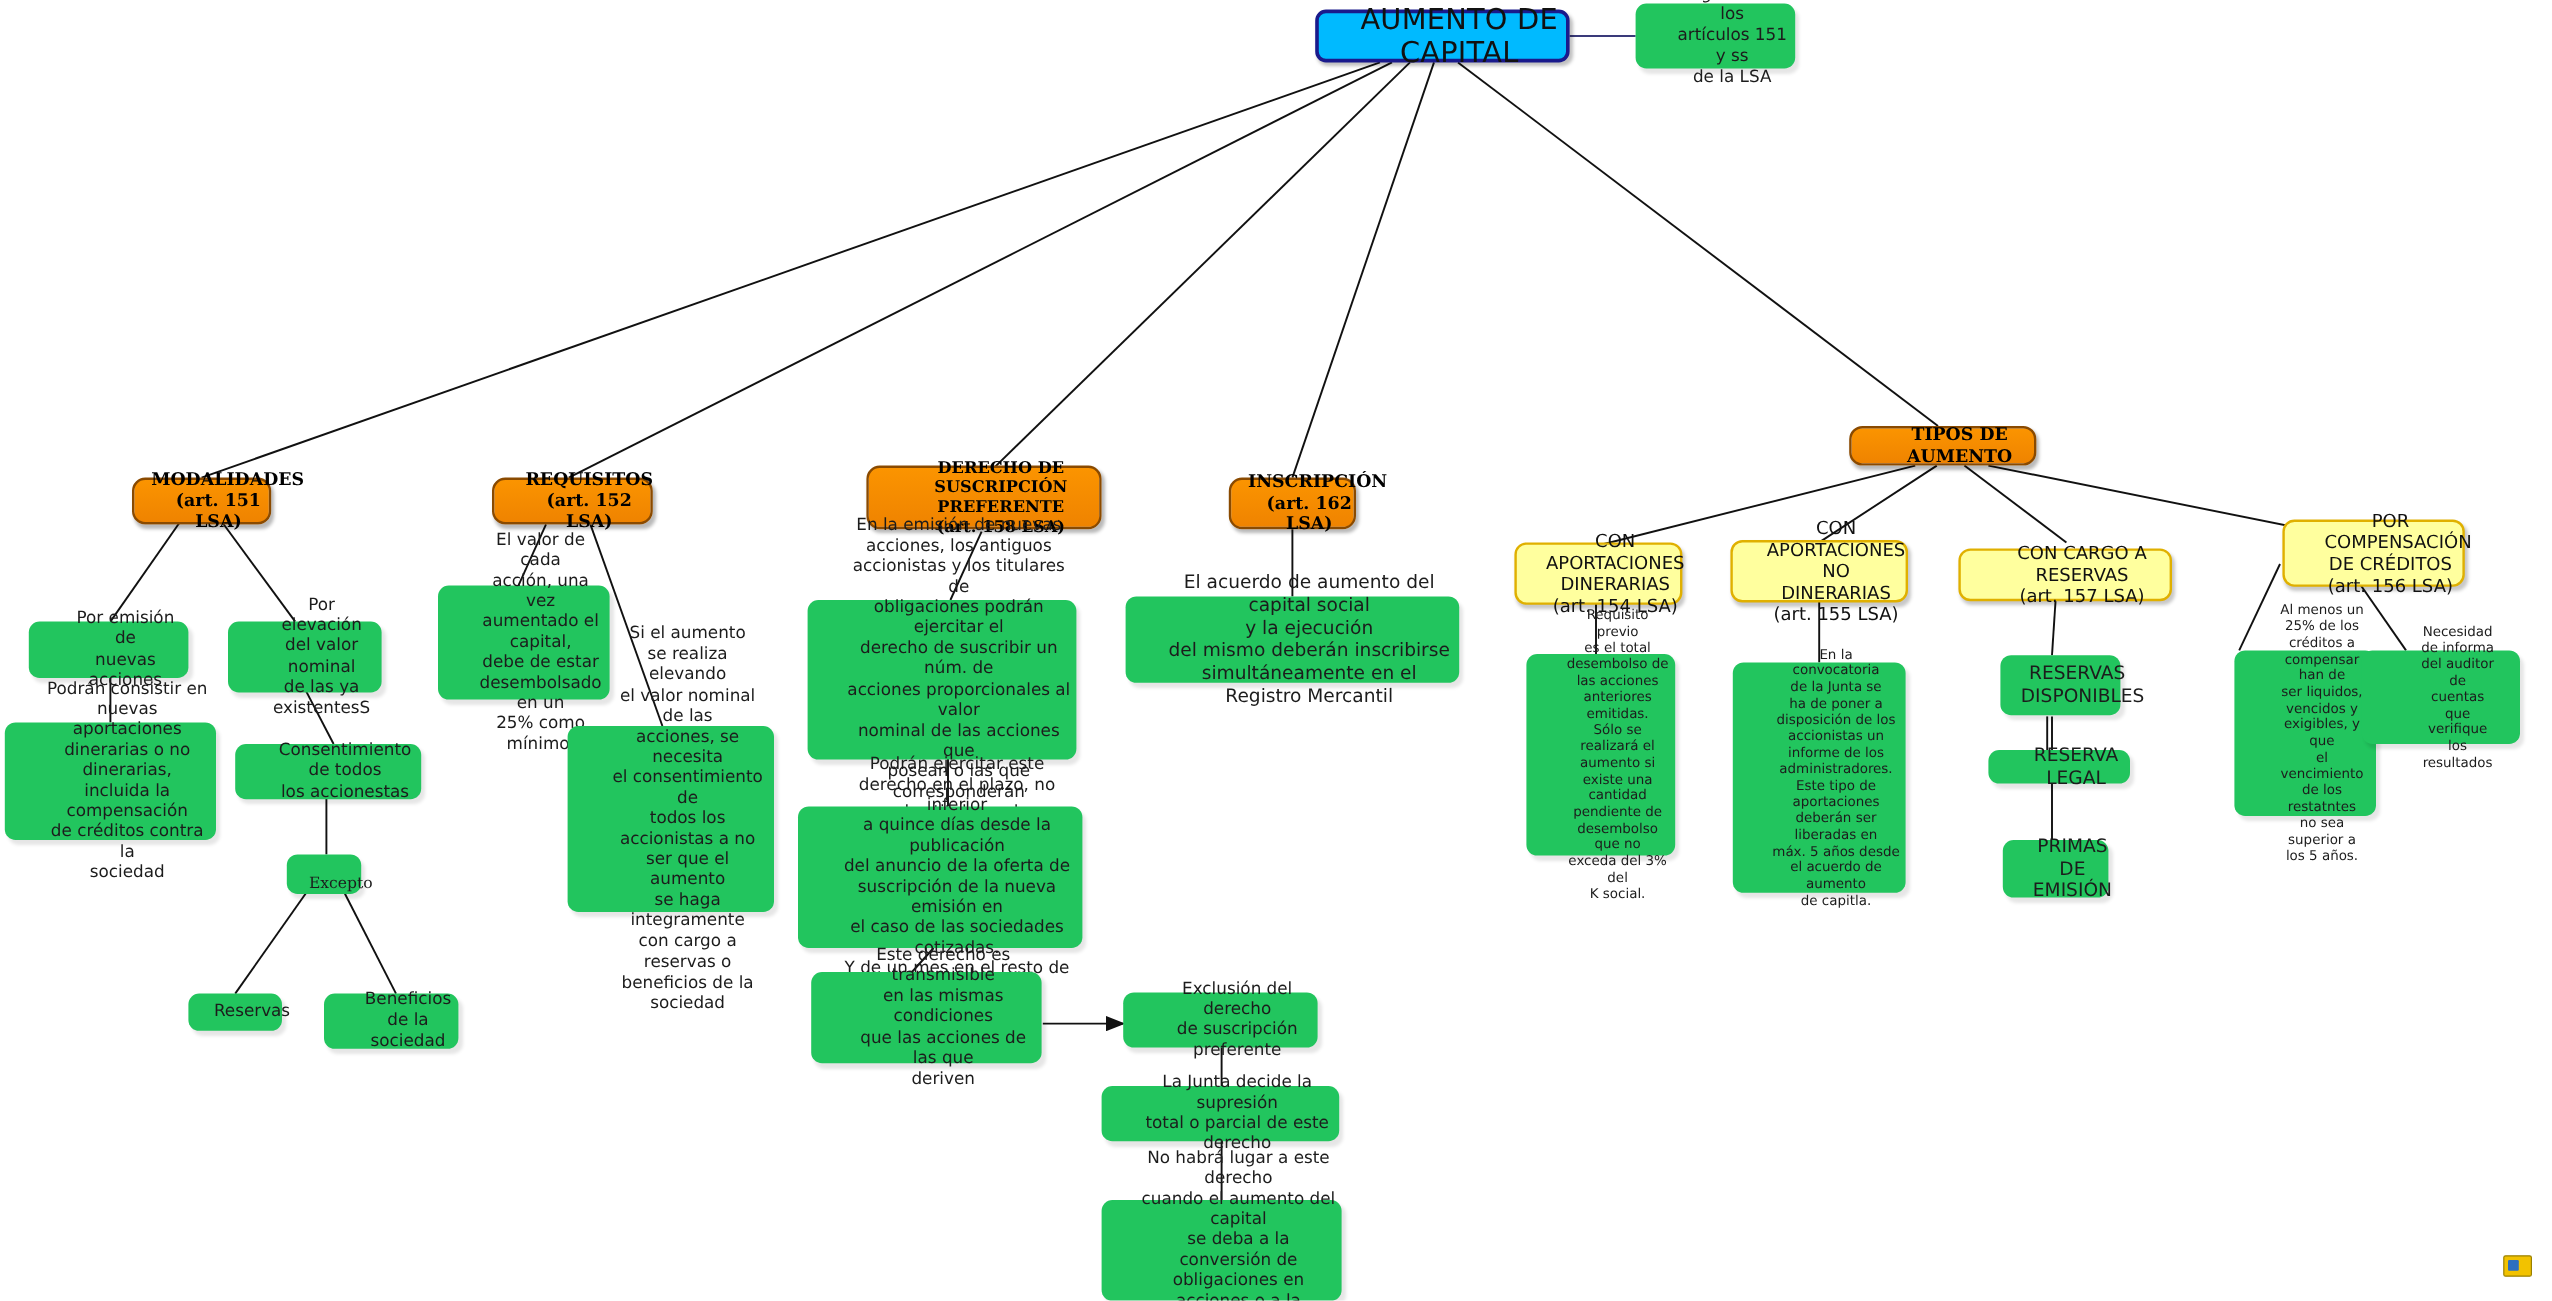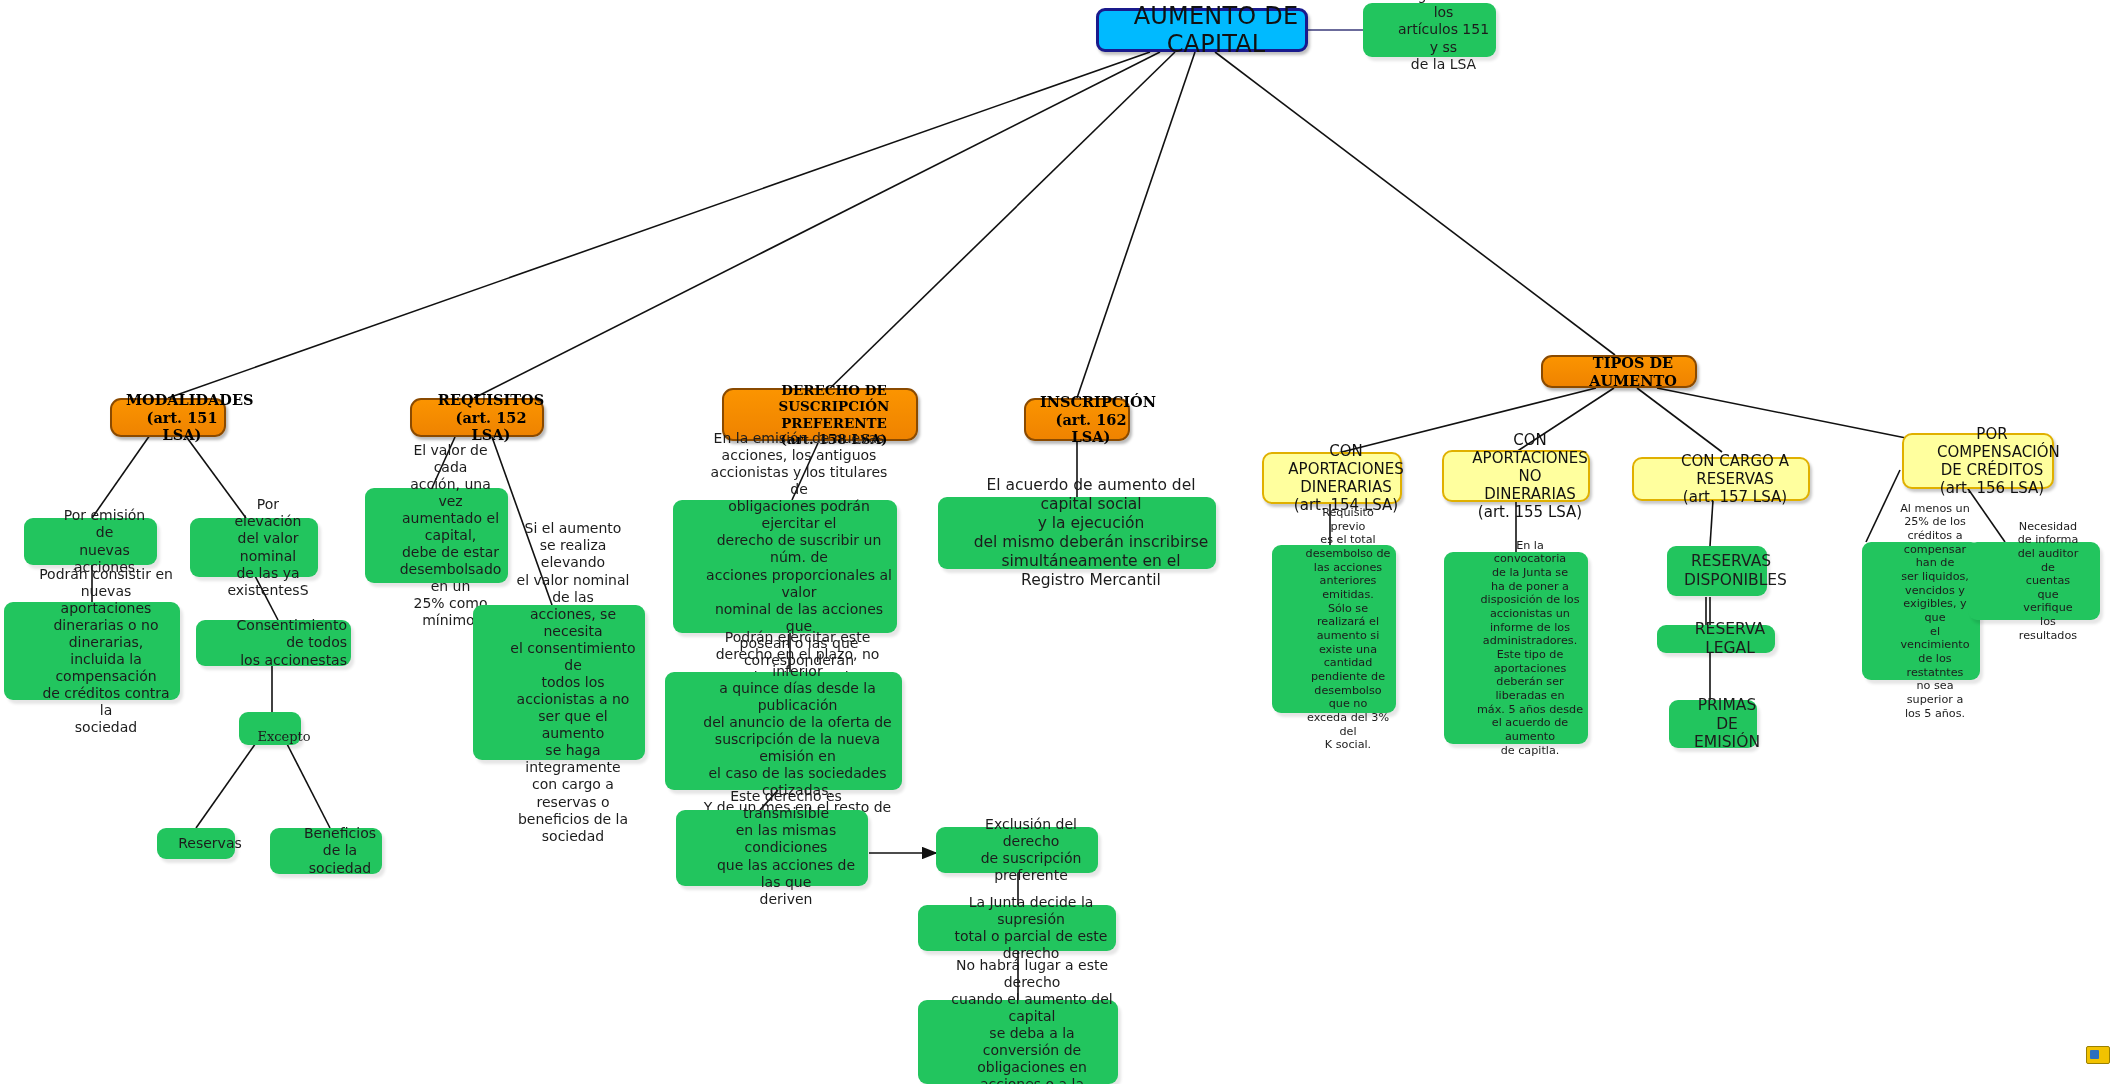--- a/index.html
+++ b/index.html
@@ -127,21 +127,21 @@
 dinerarias o no dinerarias,
 incluida la compensación
 de créditos contra la
 sociedad</span>
   </div>
   <div class="node n-pale fs14" style="left:190px;top:518px;width:128px;height:59px;padding:4px;">
     <span class="txt">Por elevación
 del valor nominal
 de las ya existentesS</span>
   </div>
-  <div class="node n-pale fs14" style="left:196px;top:620px;width:155px;height:46px;padding:4px;text-align:right;">
+  <div class="node n-pale fs14" style="left:196px;top:620px;width:155px;height:46px;padding:4px;">
     <span class="txt">Consentimiento de todos
 los accionestas</span>
   </div>
   <div class="node n-pale serif" style="left:239px;top:712px;width:62px;height:33px;">
     <span class="txt">Excepto</span>
   </div>
   <div class="node n-pale fs14" style="left:157px;top:828px;width:78px;height:31px;">
     <span class="txt">Reservas</span>
   </div>
   <div class="node n-pale fs14" style="left:270px;top:828px;width:112px;height:46px;padding:7px;">

